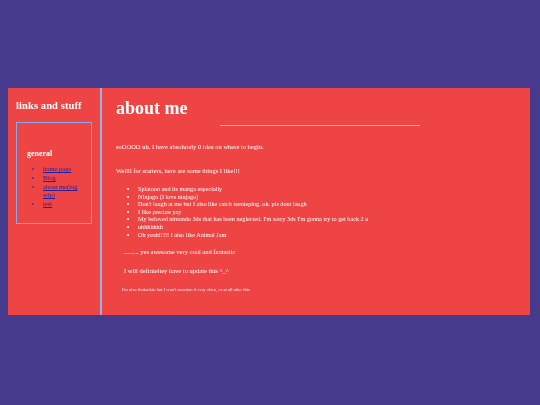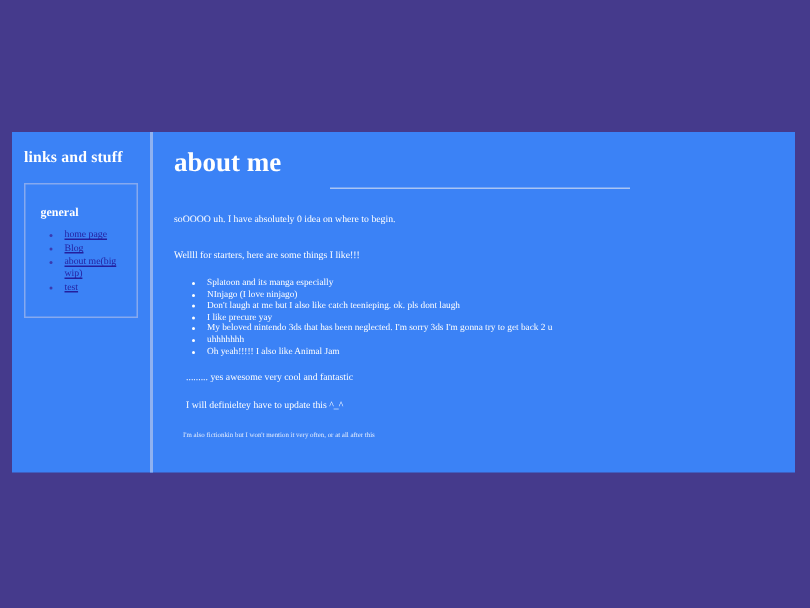--- a/index.html
+++ b/index.html
@@ -13,21 +13,21 @@
     font-family: "Liberation Serif", "DejaVu Serif", serif;
     overflow: hidden;
   }
 
   #page {
     position: absolute;
     left: 8px;
     top: 88px;
     width: 522px;
     height: 227px;
-    background: #3b82f6;
+    background: #ef4444;
     display: flex;
     flex-direction: row;
     box-sizing: border-box;
   }
 
   
   .sidebar {
     width: 94px;
     flex: 0 0 94px;
     box-sizing: border-box;
@@ -41,21 +41,21 @@
     font-weight: bold;
     font-size: 10.5px;
     line-height: 12px;
     margin: 2px 0 10px 2px;
     letter-spacing: 0.1px;
   }
 
   .linkbox {
     border: 1px solid #86a9ef;
     margin: 0 8px 0 2px;
-    padding: 14px 0 14px 0;
+    padding: 26px 0 14px 0;
     box-sizing: border-box;
     min-height: 90px;
   }
 
   .linkbox-heading {
     color: #ffffff;
     font-weight: bold;
     font-size: 8px;
     line-height: 10px;
     margin: 0 0 6px 10px;

